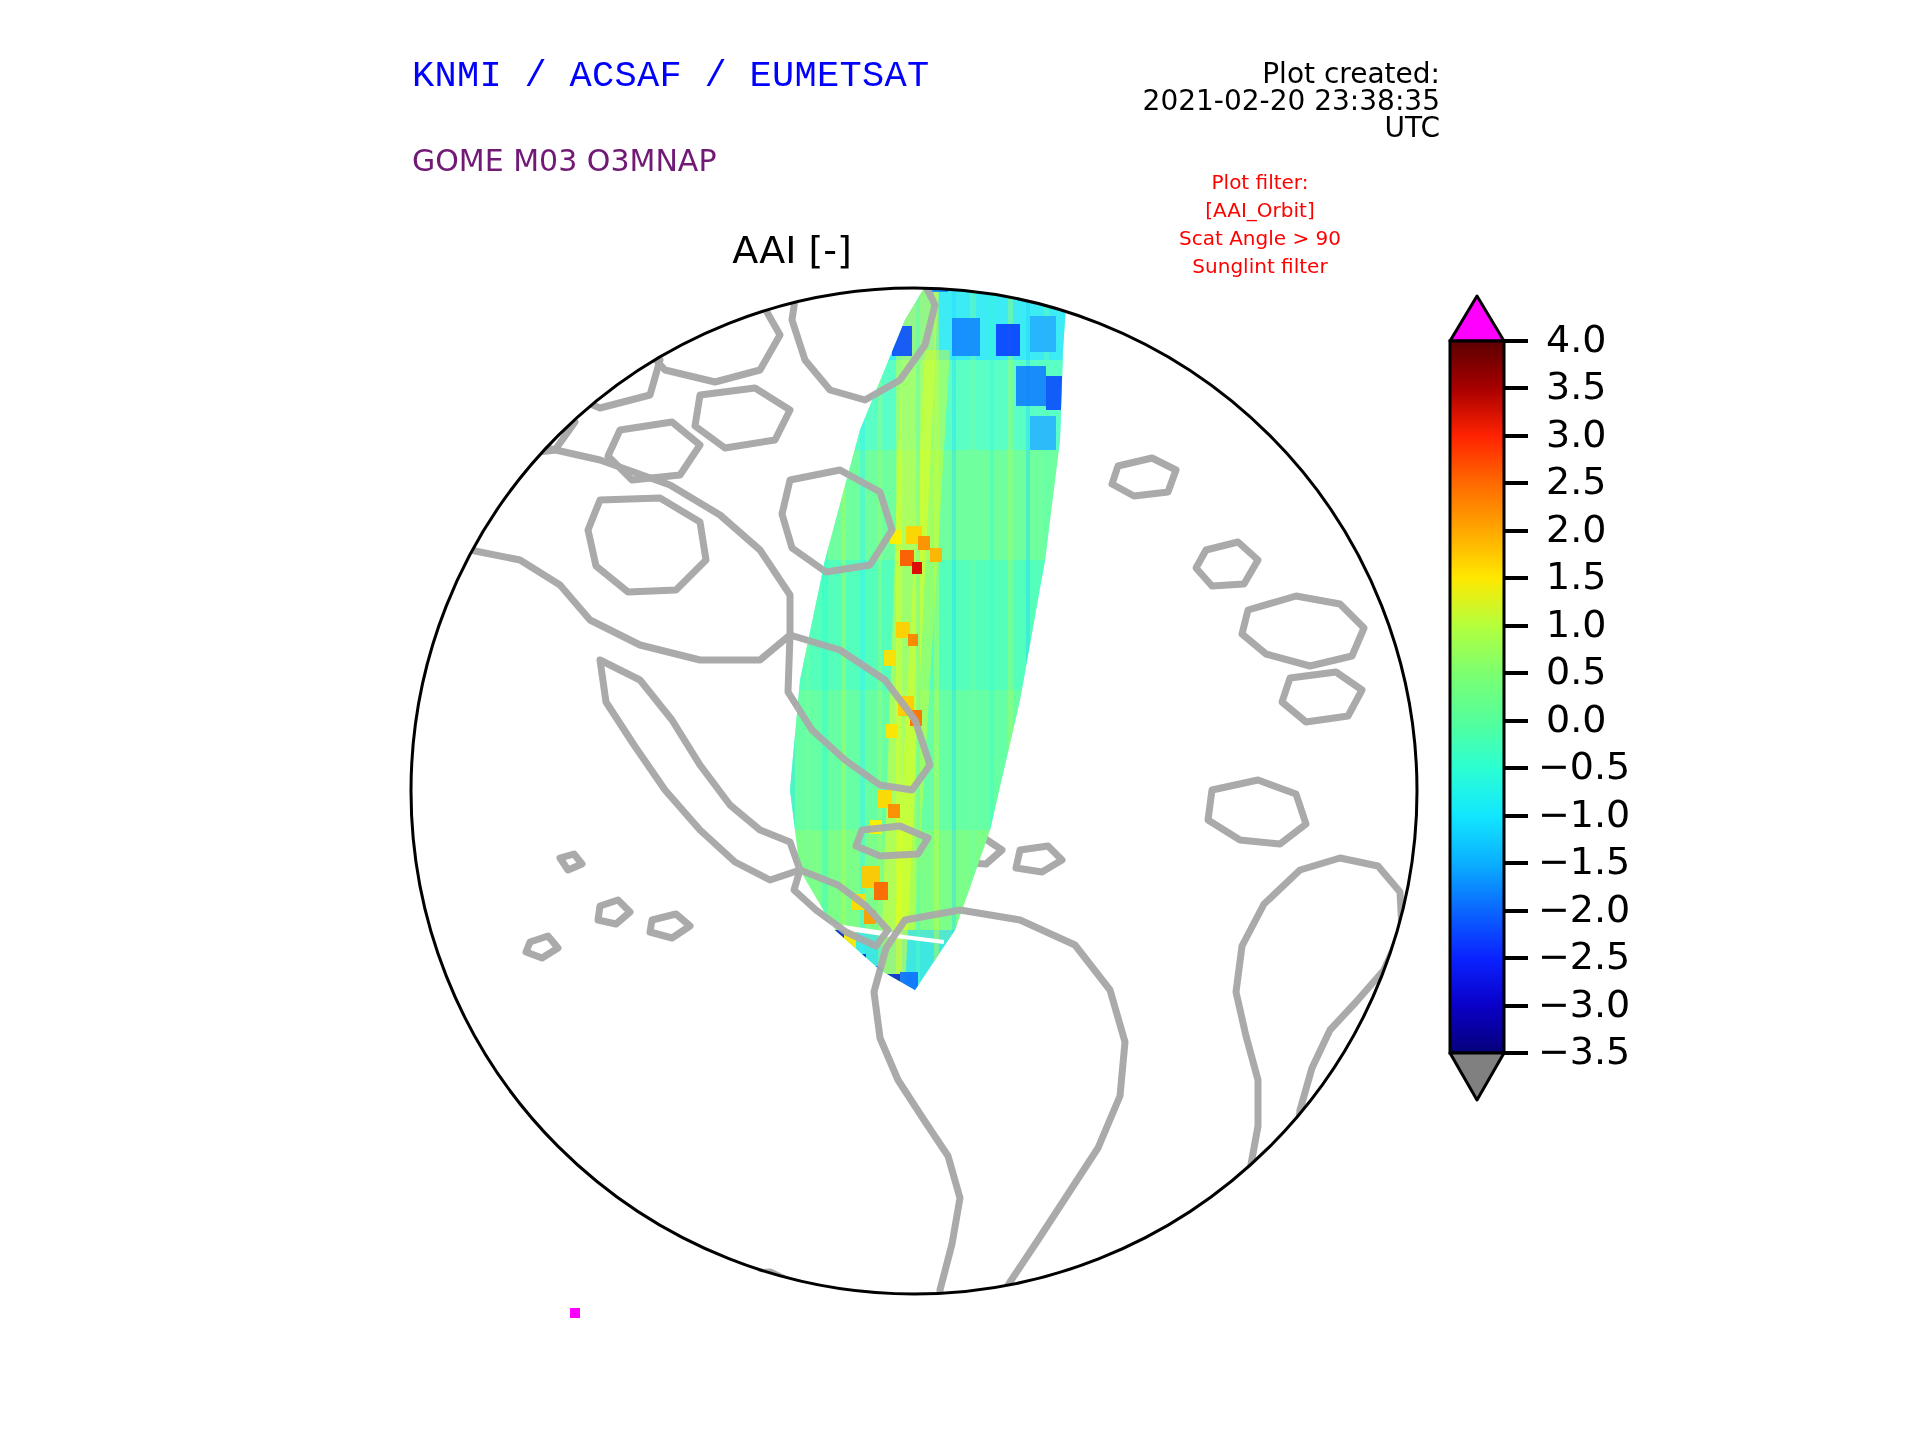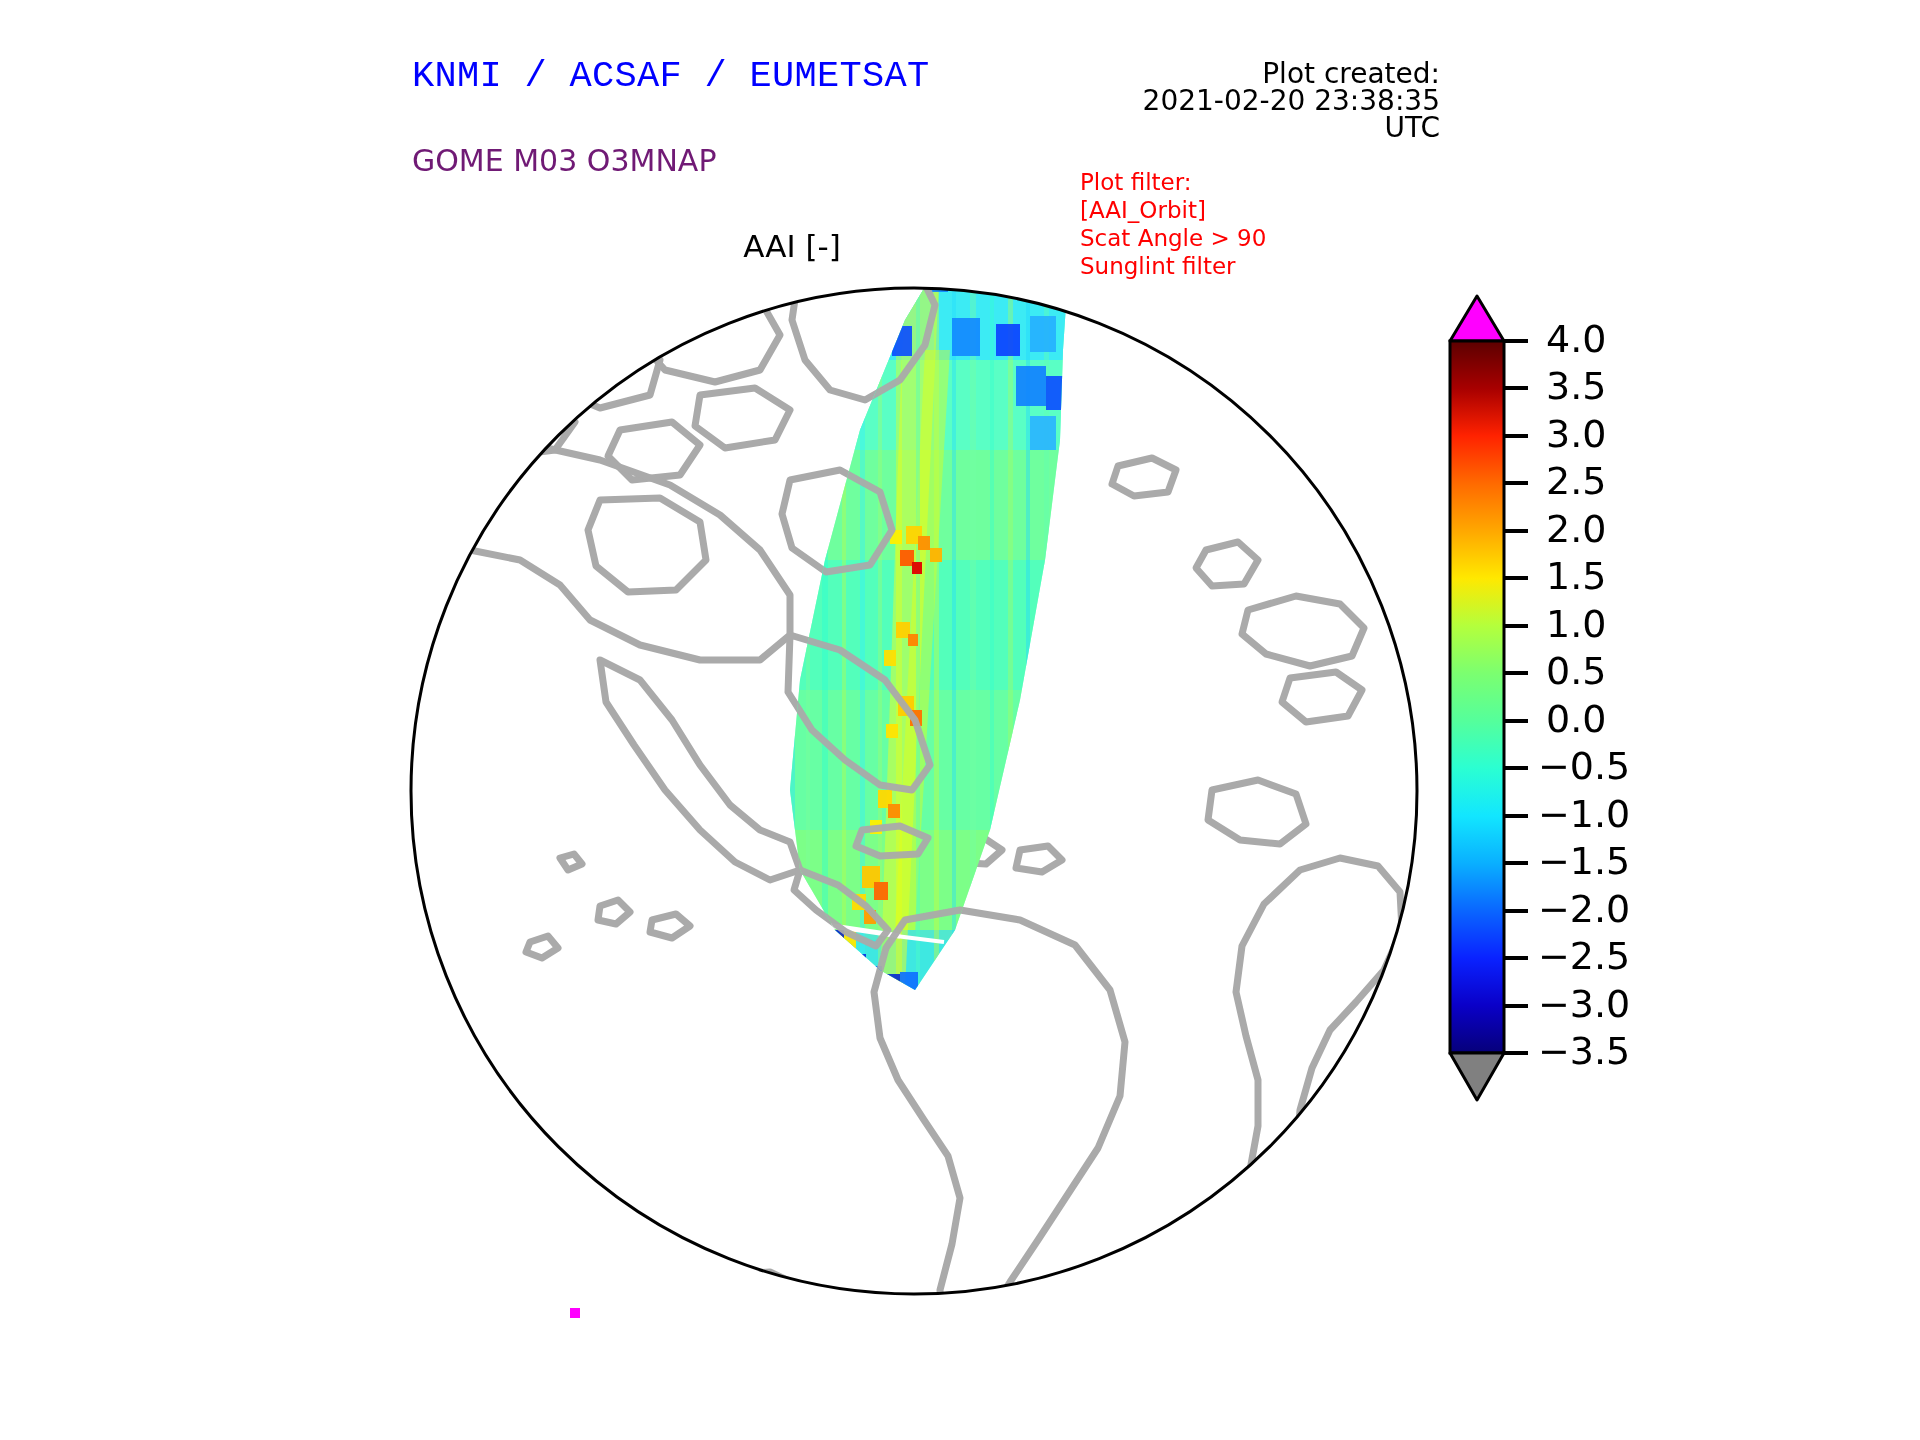--- a/index.html
+++ b/index.html
@@ -37,42 +37,42 @@
     color: #701a75;
     white-space: nowrap;
   }
 
   #quantity-title {
     position: absolute;
     left: 412px;
     top: 228px;
     width: 760px;
     text-align: center;
-    font-size: 31px;
+    font-size: 38px;
     color: #000000;
   }
 
   #plot-created {
     position: absolute;
     left: 1080px;
     top: 60px;
     width: 360px;
     text-align: right;
     font-size: 28px;
     line-height: 27px;
     color: #000000;
   }
 
   #plot-filter {
     position: absolute;
     left: 1080px;
     top: 168px;
     width: 360px;
-    text-align: left;
-    font-size: 23px;
+    text-align: center;
+    font-size: 20px;
     line-height: 28px;
     color: #ff0000;
   }
 
   
   #map-panel {
     position: absolute;
     left: 0px;
     top: 230px;
     width: 1430px;

